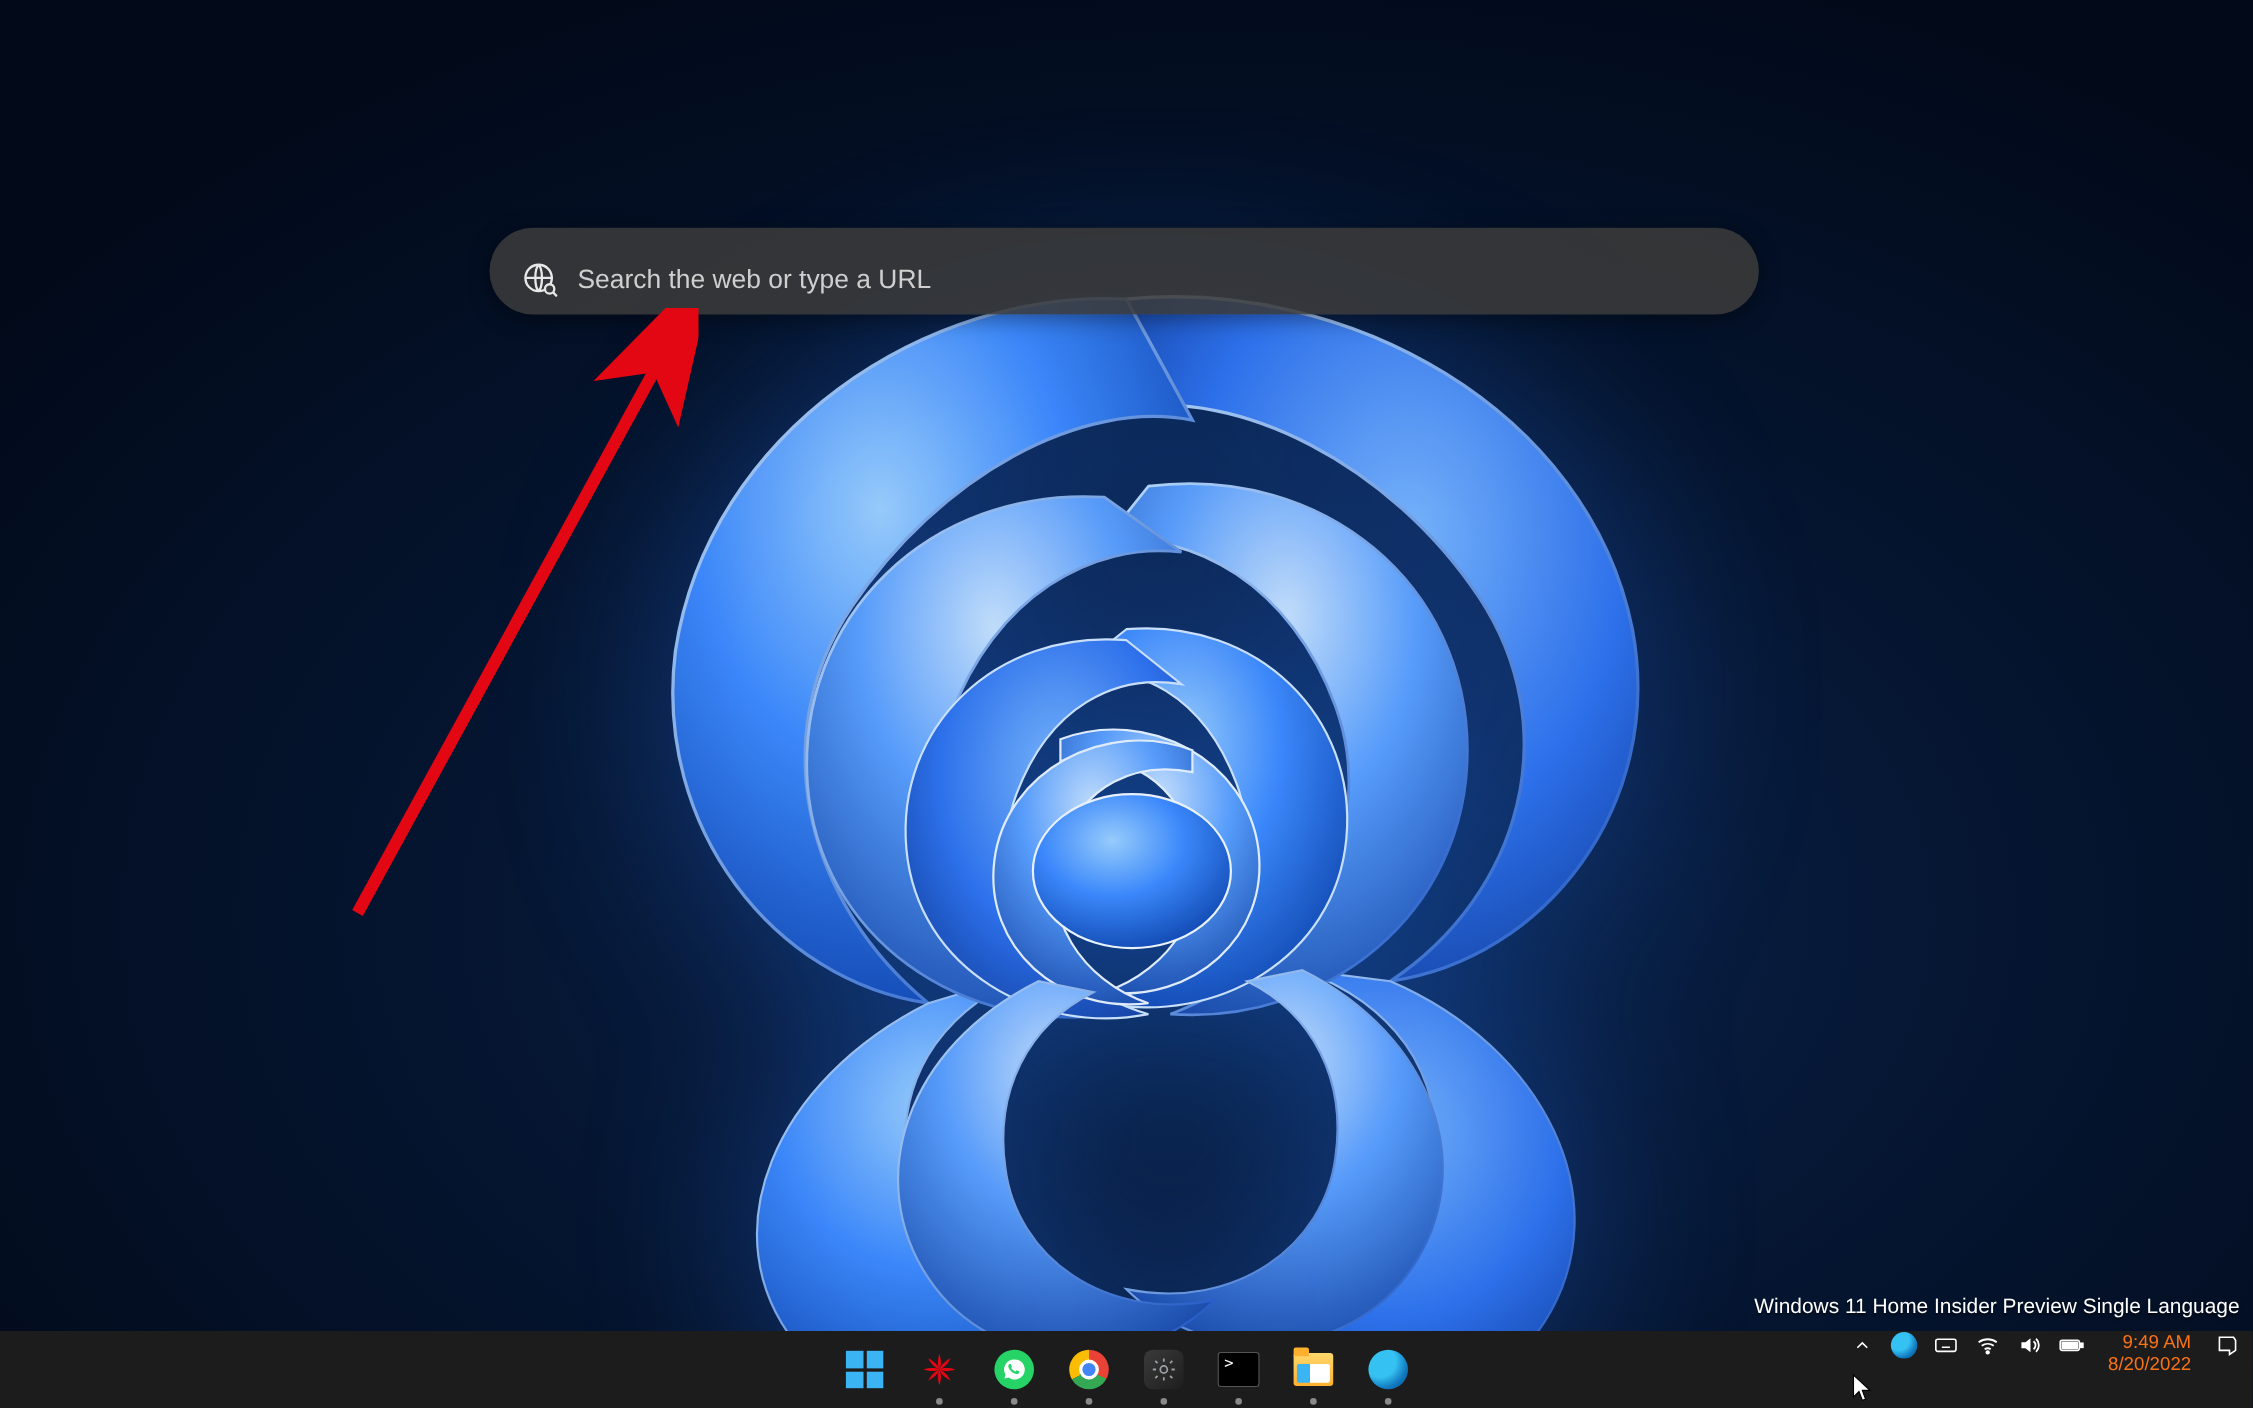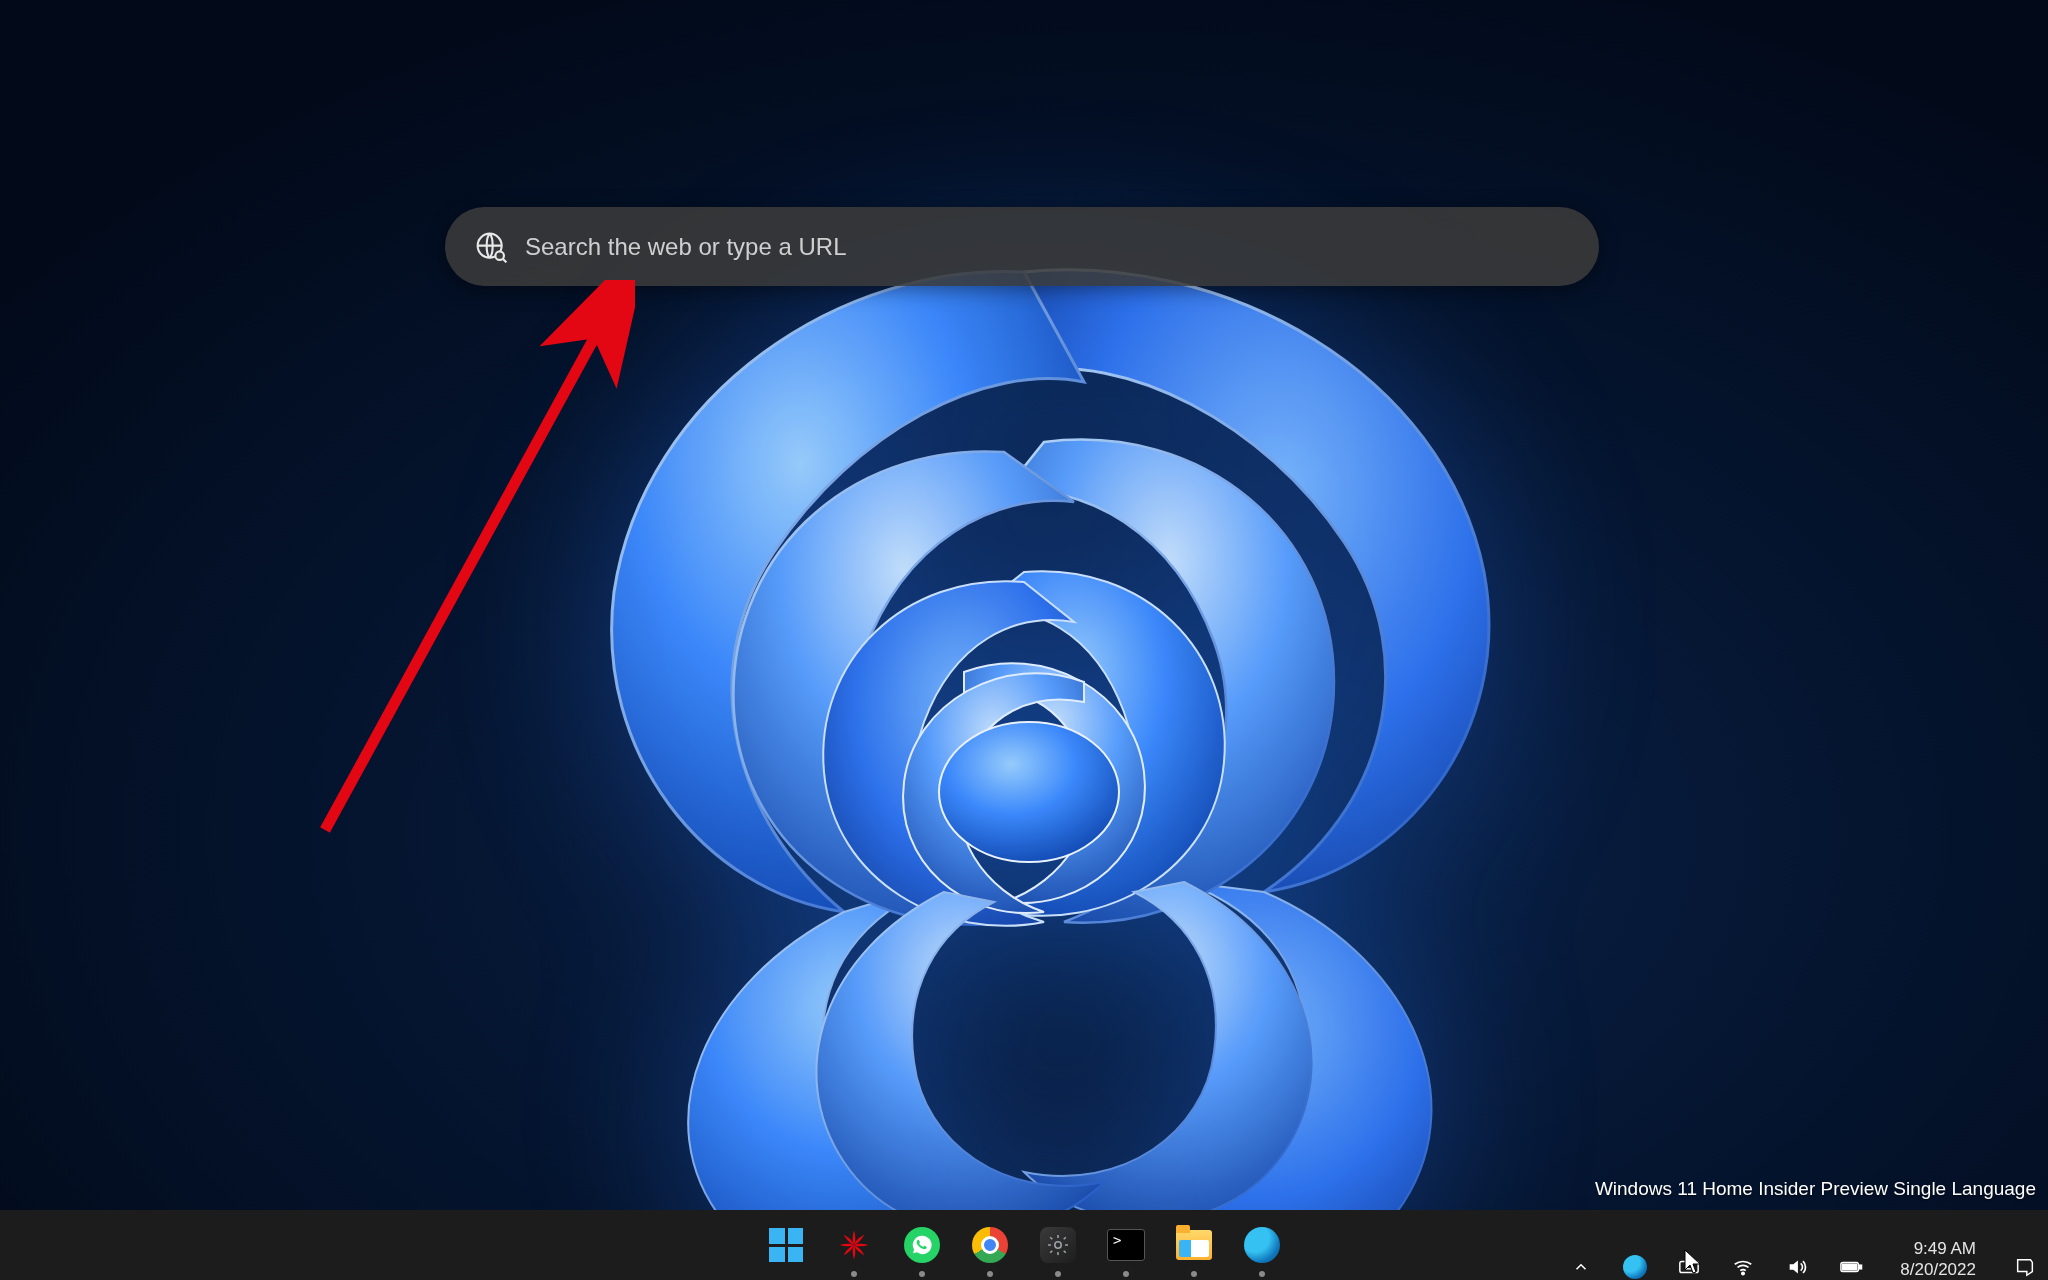--- a/index.html
+++ b/index.html
@@ -1,28 +1,28 @@
 <!DOCTYPE html>
 <html><head>
 <meta charset="utf-8">
 <style>
 html,body{margin:0;padding:0;width:2048px;height:1280px;overflow:hidden;font-family:"Segoe UI",Arial,sans-serif;background:#05101e}
 .desktop{position:absolute;inset:0;background:radial-gradient(ellipse 1400px 900px at 55% 65%,#0a2a5a 0%,#071a3a 35%,#04132c 60%,#020a1a 100%);overflow:hidden}
 .bloom{position:absolute;left:50%;top:58%;transform:translate(-50%,-50%);width:1400px;height:1100px;filter:drop-shadow(0 0 80px rgba(40,120,255,.35))}
-.searchbar{position:absolute;left:445px;top:207px;width:1154px;height:79px;background:rgba(58,58,58,.88);border-radius:40px;display:flex;align-items:center;padding:0 30px;box-sizing:border-box;box-shadow:0 4px 20px rgba(0,0,0,.4)}
+.searchbar{position:absolute;left:445px;top:207px;width:1154px;height:79px;background:rgba(58,58,58,.88);border-radius:40px;display:flex;align-items:flex-end;padding:16px 30px;box-sizing:border-box;box-shadow:0 4px 20px rgba(0,0,0,.4)}
 .searchbar .icon{width:32px;height:32px;flex:none;margin-right:16px;color:#e8e8e8}
 .searchbar input{flex:1;background:none;border:none;outline:none;color:#cfcfcf;font-size:24px;font-family:inherit}
 .searchbar input::placeholder{color:#cfcfcf}
 .arrow{position:absolute;left:315px;top:280px;width:320px;height:560px;pointer-events:none}
 .watermark{position:absolute;right:12px;bottom:78px;text-align:center;color:#fff;font-size:19px;line-height:1.35;text-shadow:0 1px 2px rgba(0,0,0,.6)}
 .taskbar{position:absolute;left:0;right:0;bottom:0;height:70px;background:#1c1c1c;display:flex;align-items:center}
 .tb-center{position:absolute;left:50%;transform:translateX(-50%);display:flex;align-items:center;gap:28px;height:100%}
 .tb-center .app{width:40px;height:40px;display:flex;align-items:center;justify-content:center;position:relative;cursor:pointer}
 .tb-center .app .dot{position:absolute;bottom:-12px;left:50%;transform:translateX(-50%);width:6px;height:6px;border-radius:50%;background:#8a8a8a}
-.tb-right{position:absolute;right:0;display:flex;align-items:flex-end;height:100%;gap:28px;padding-right:10px;color:#e5e5e5}
+.tb-right{position:absolute;right:0;display:flex;align-items:flex-start;height:100%;gap:12px;padding-right:10px;color:#f97316}
 .tray-icon{width:26px;height:26px;display:flex;align-items:center;justify-content:center;cursor:pointer;color:#fff}
 .clock{text-align:right;font-size:17px;line-height:1.2;margin:0 8px;cursor:pointer}
 
 .win-logo{width:34px;height:34px;display:grid;grid-template:1fr 1fr/1fr 1fr;gap:3px}
 .win-logo span:nth-child(1){background:#0c9ee8}
 .win-logo span:nth-child(2){background:#0c9ee8}
 .win-logo span:nth-child(3){background:#0c9ee8}
 .win-logo span:nth-child(4){background:#0c9ee8}
 .win-logo.light span{background:#3ab4f2}
 

